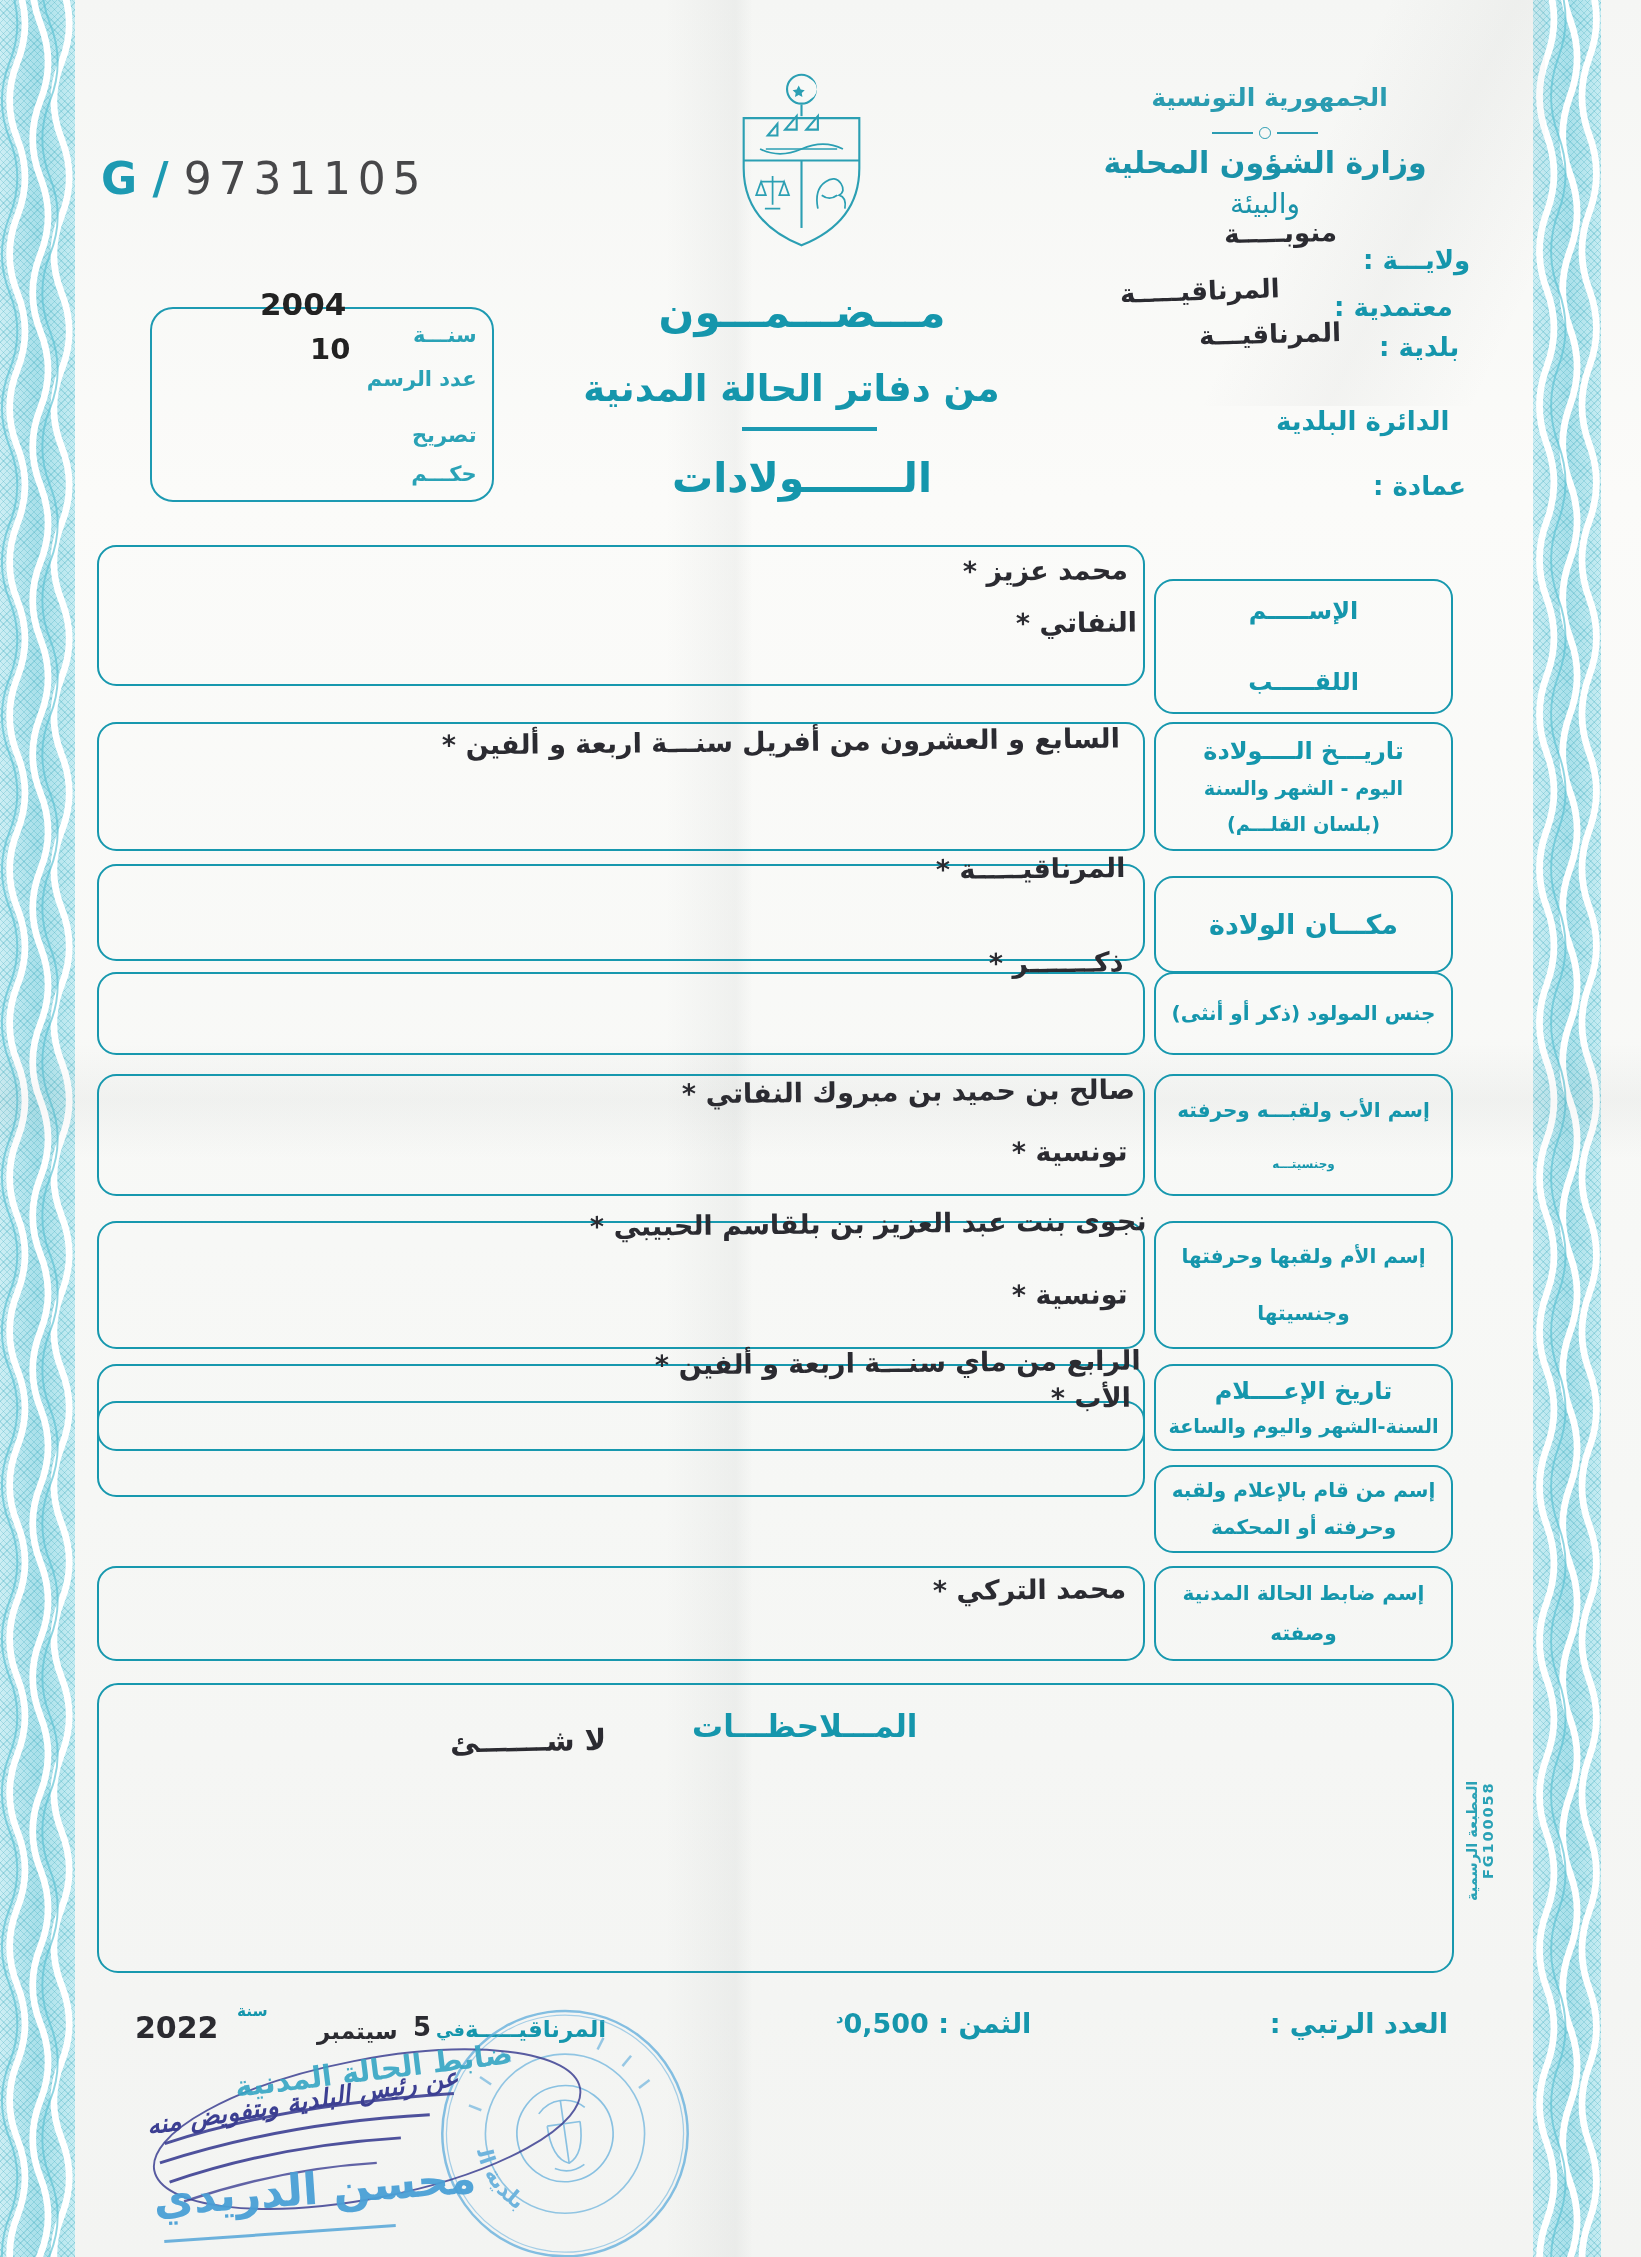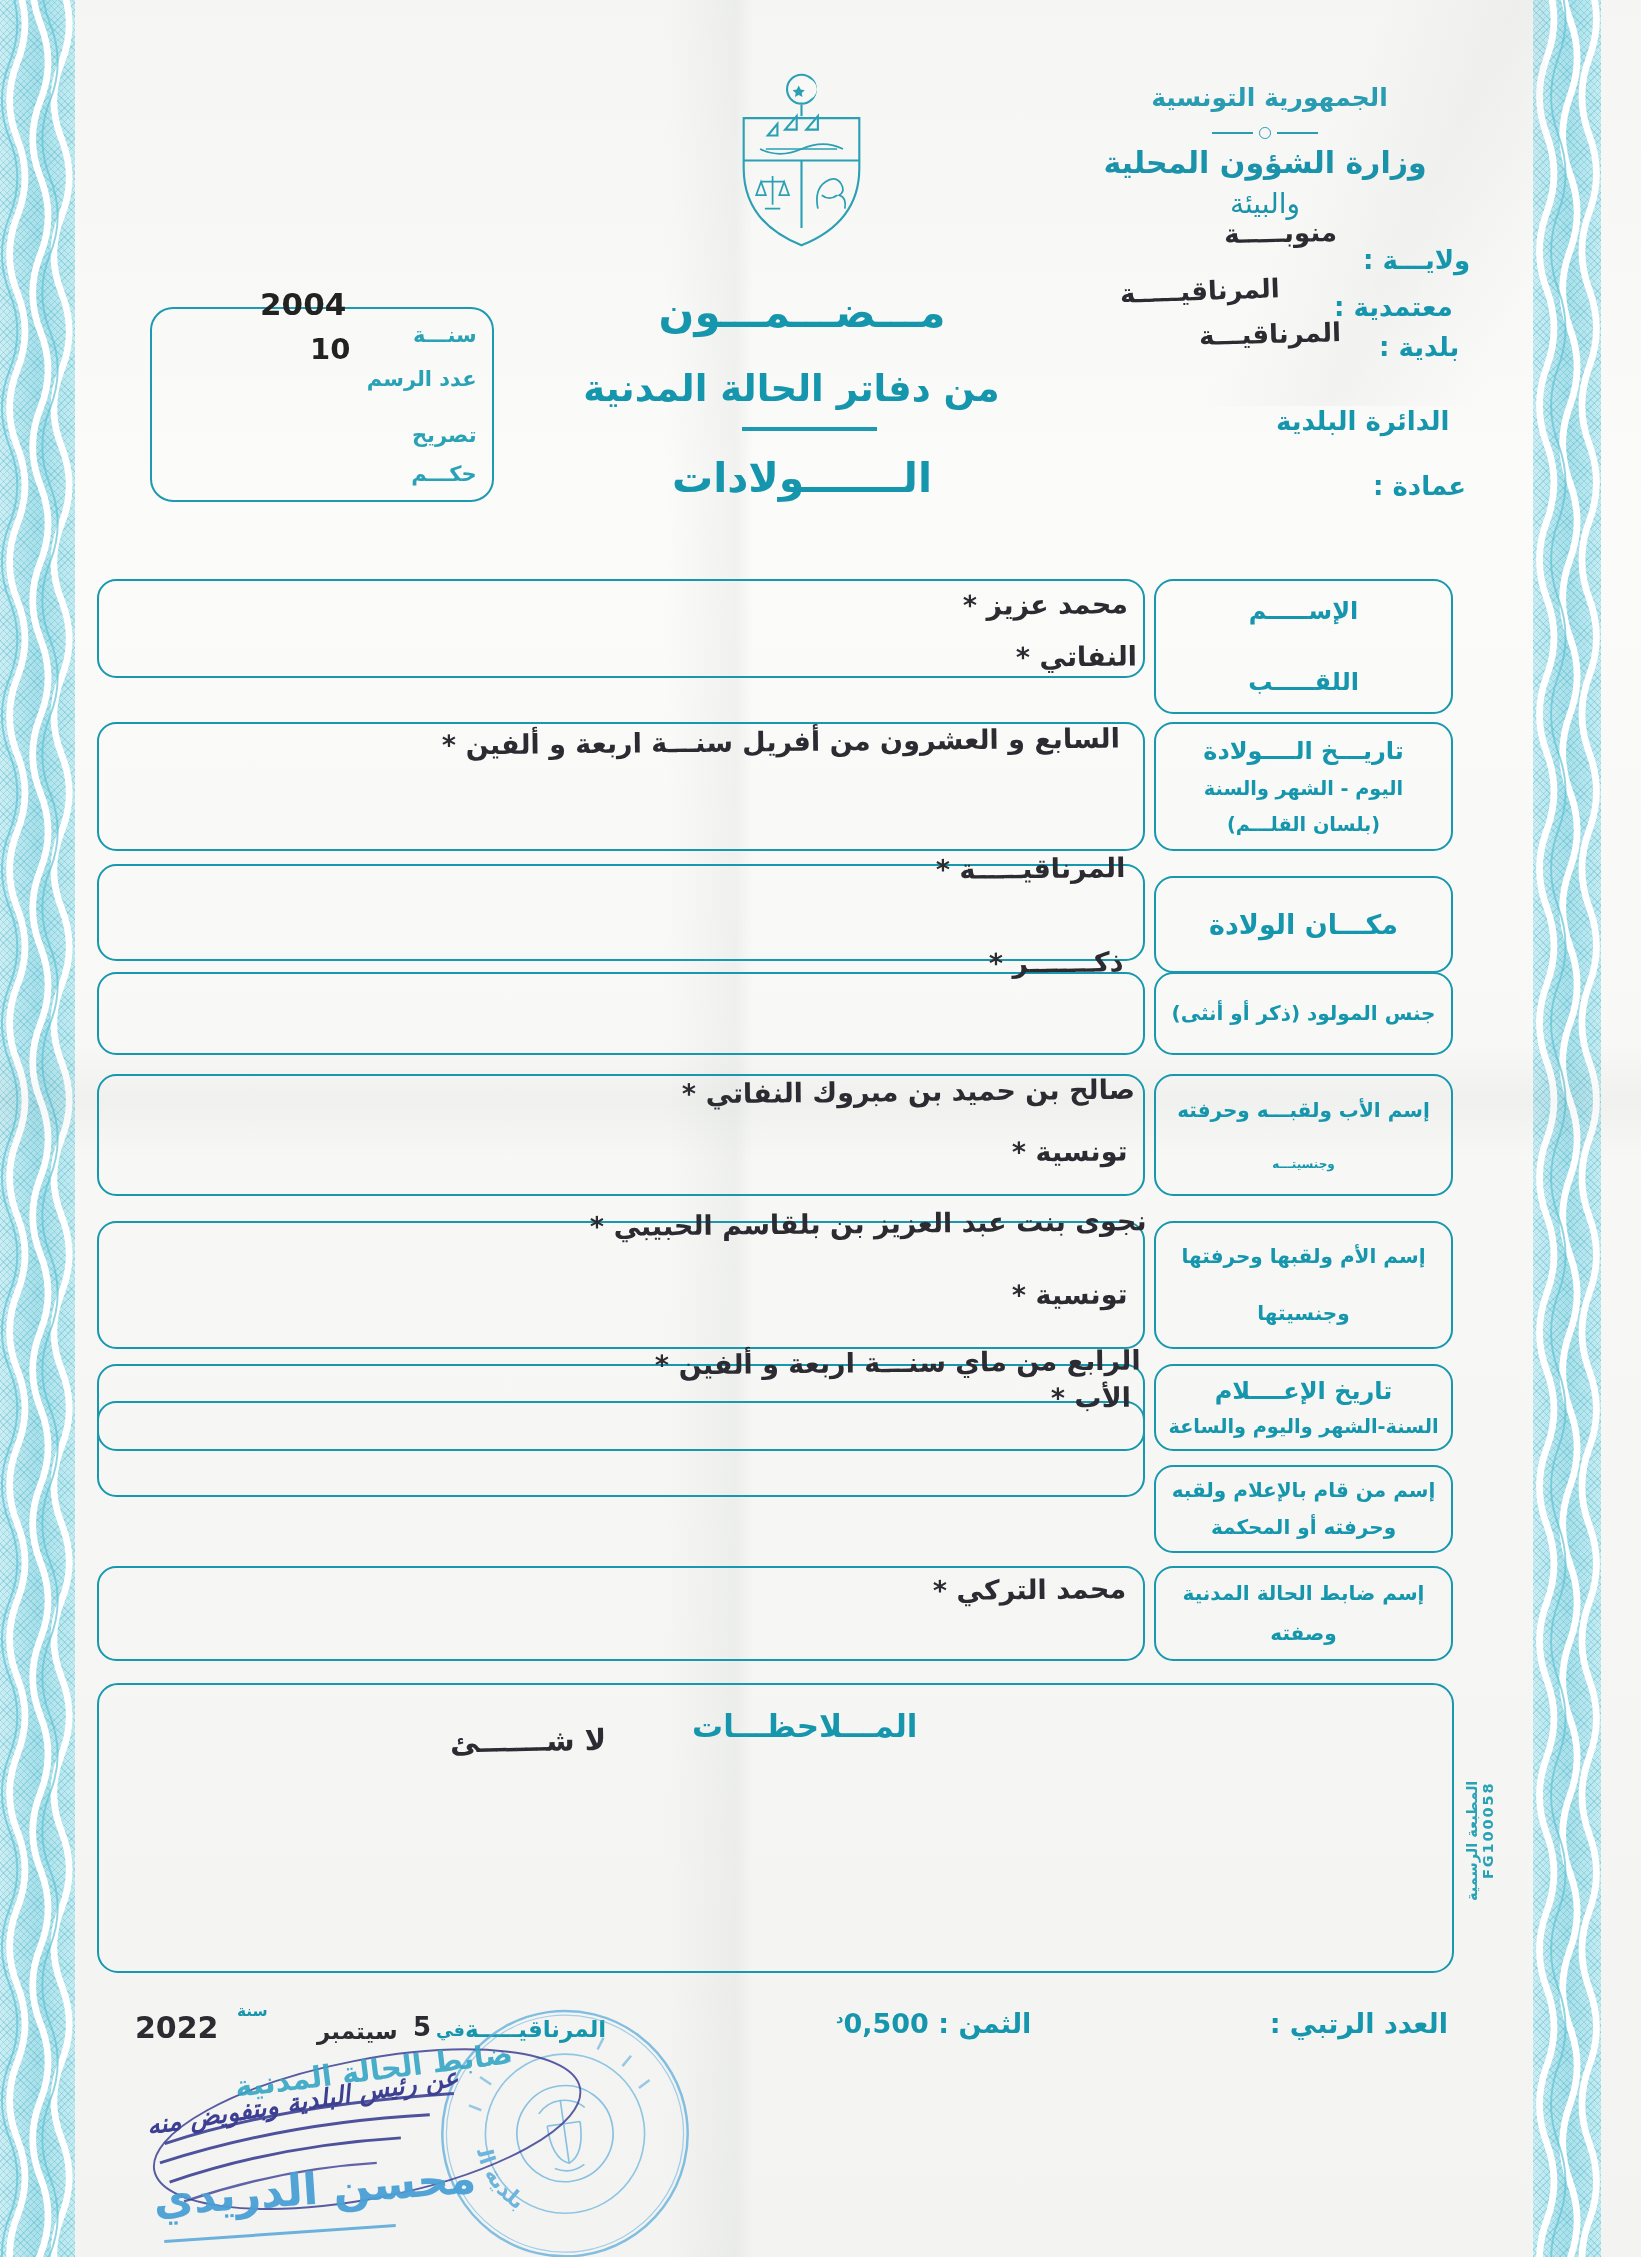--- a/index.html
+++ b/index.html
@@ -125,37 +125,41 @@
 
   <div class="abs hdr-value" style="left:1224px;top:218px;transform:rotate(-1deg);">منوبـــــة</div>
   <div class="abs hdr-label" style="left:1363px;top:245px;">ولايـــة :</div>
   <div class="abs hdr-value" style="left:1120px;top:276px;transform:rotate(-2deg);">المرناقيـــــة</div>
   <div class="abs hdr-label" style="left:1334px;top:292px;">معتمدية :</div>
   <div class="abs hdr-value" style="left:1199px;top:319px;transform:rotate(-1.5deg);">المرناقيـــة</div>
   <div class="abs hdr-label" style="left:1379px;top:332px;">بلدية :</div>
   <div class="abs hdr-label" style="left:1276px;top:406px;">الدائرة البلدية</div>
   <div class="abs hdr-label" style="left:1373px;top:471px;">عمادة :</div>
 
+  <div class="abs serial" style="left:101px;top:153px;" dir="ltr">
+    <span class="pre">G /</span>
+    <span class="num">9731105</span>
+  </div>
 
   <div class="abs regbox" style="left:150px;top:307px;width:340px;height:191px;">
     <span class="rlabel" style="top:13.5px;">سنـــة</span>
     <span class="rlabel" style="top:58px;">عدد الرسم</span>
     <span class="rlabel" style="top:114px;">تصريح</span>
     <span class="rlabel" style="top:153px;">حكـــم</span>
     <span class="rval" style="left:108px;top:-23px;font-size:31px;">2004</span>
     <span class="rval" style="left:158px;top:23px;font-size:29px;">10</span>
   </div>
 
   <div class="abs title1" style="left:599px;top:288px;width:406px;">مـــضـــمـــون</div>
   <div class="abs title2" style="left:579px;top:367px;width:425px;">من دفاتر الحالة المدنية</div>
   <div class="abs underline" style="left:742px;top:427px;width:135px;"></div>
   <div class="abs title3" style="left:599px;top:454px;width:406px;">الـــــــولادات</div>
 
   <div>
-    <div class="vbox" style="top:579px;height:99px;">
+    <div class="vbox" style="top:545px;height:141px;">
       <span class="val" style="right:15.4px;top:7.7px;">محمد عزيز *</span>
       <span class="val" style="right:5.8px;top:60px;">النفاتي *</span>
     </div>
     <div class="lbox spread" style="top:579px;height:135px;">
       <span class="lbl-main">الإســـــم</span>
       <span class="lbl-main">اللقـــــب</span>
     </div>
   </div>
 
   <div>

